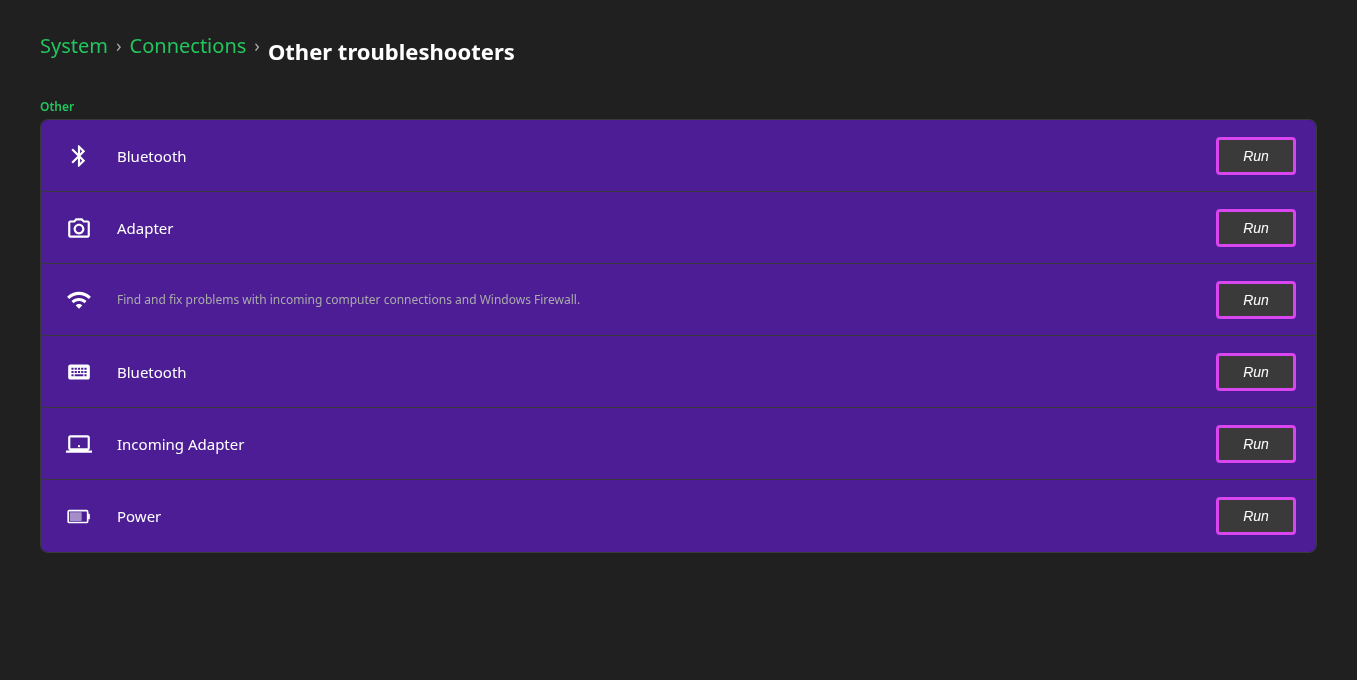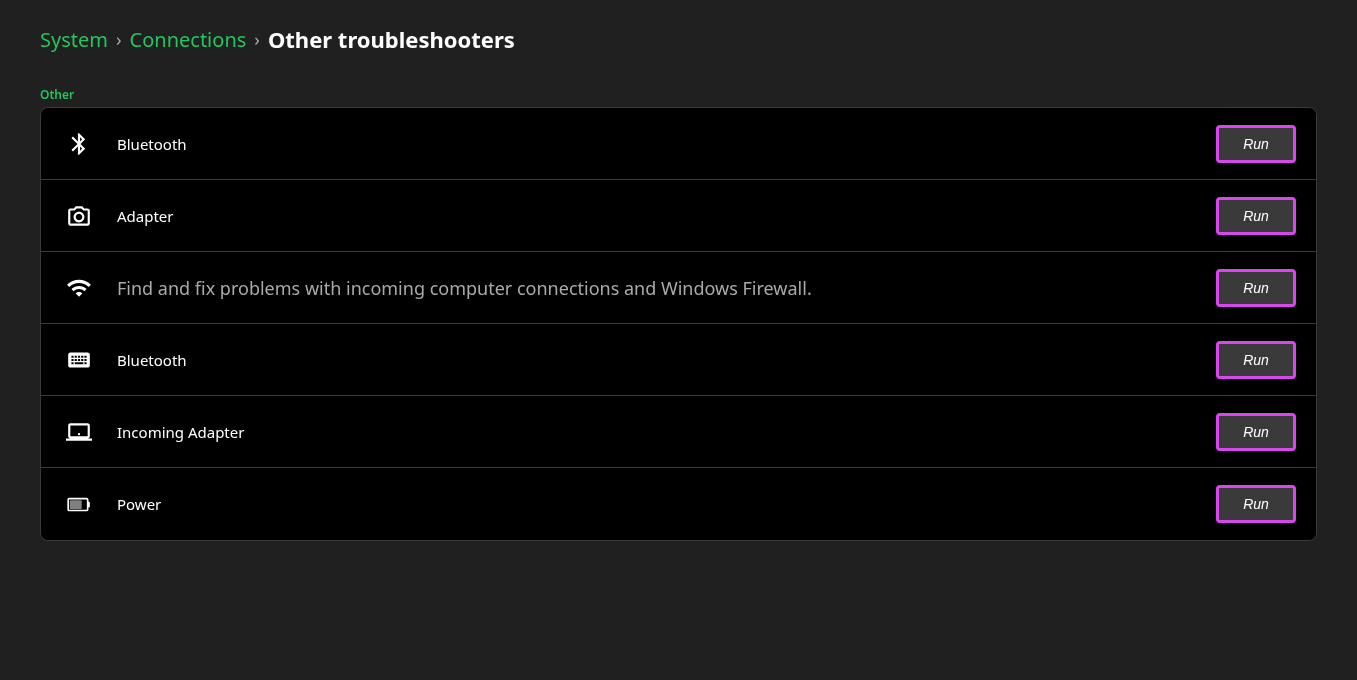--- a/index.html
+++ b/index.html
@@ -32,20 +32,21 @@
 
     .breadcrumb-separator {
       color: #aaaaaa;
       font-size: 18px;
     }
 
     .breadcrumb-current {
       color: #ffffff;
       font-weight: 700;
       font-size: 22px;
+      margin-top: 12px;
     }
 
     .section-label {
       font-size: 12px;
       font-weight: 600;
       color: #22c55e;
       margin-bottom: 4px;
     }
 
     .troubleshooter-list {
@@ -55,21 +56,21 @@
       border: 1px solid #3a3a3a;
       border-radius: 8px;
       overflow: hidden;
     }
 
     .troubleshooter-item {
       display: flex;
       align-items: center;
       justify-content: space-between;
       padding: 16px 20px;
-      background-color: #000000;
+      background-color: #4c1d95;
       border-bottom: 1px solid #3a3a3a;
       min-height: 72px;
     }
 
     .troubleshooter-item:last-child {
       border-bottom: none;
     }
 
     .item-left {
       display: flex;
@@ -94,21 +95,21 @@
       gap: 2px;
     }
 
     .item-title {
       font-size: 15px;
       font-weight: 400;
       color: #ffffff;
     }
 
     .item-description {
-      font-size: 18px;
+      font-size: 12px;
       color: #aaaaaa;
     }
 
     .run-button {
       background-color: #3a3a3a;
       color: #ffffff;
       border: 3px solid #d946ef;
       border-radius: 4px;
       padding: 8px 22px;
       font-size: 14px;

